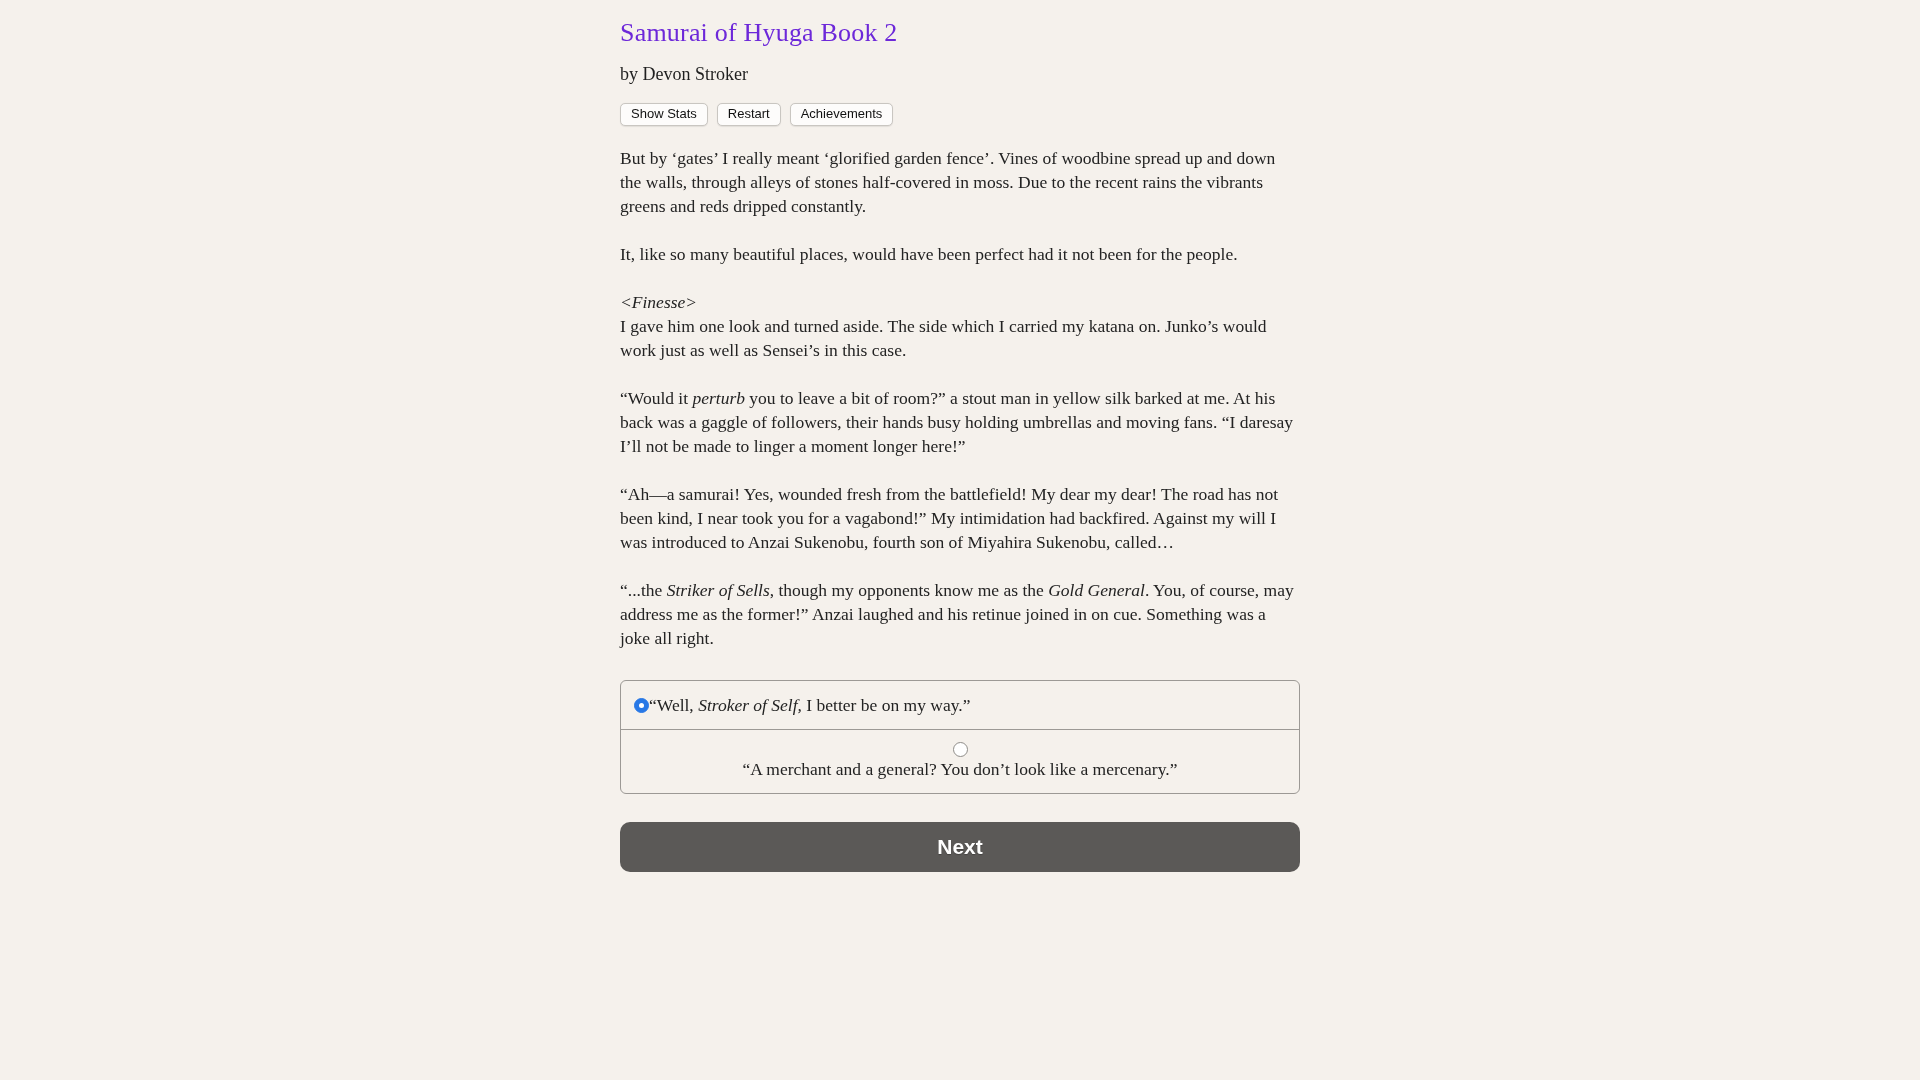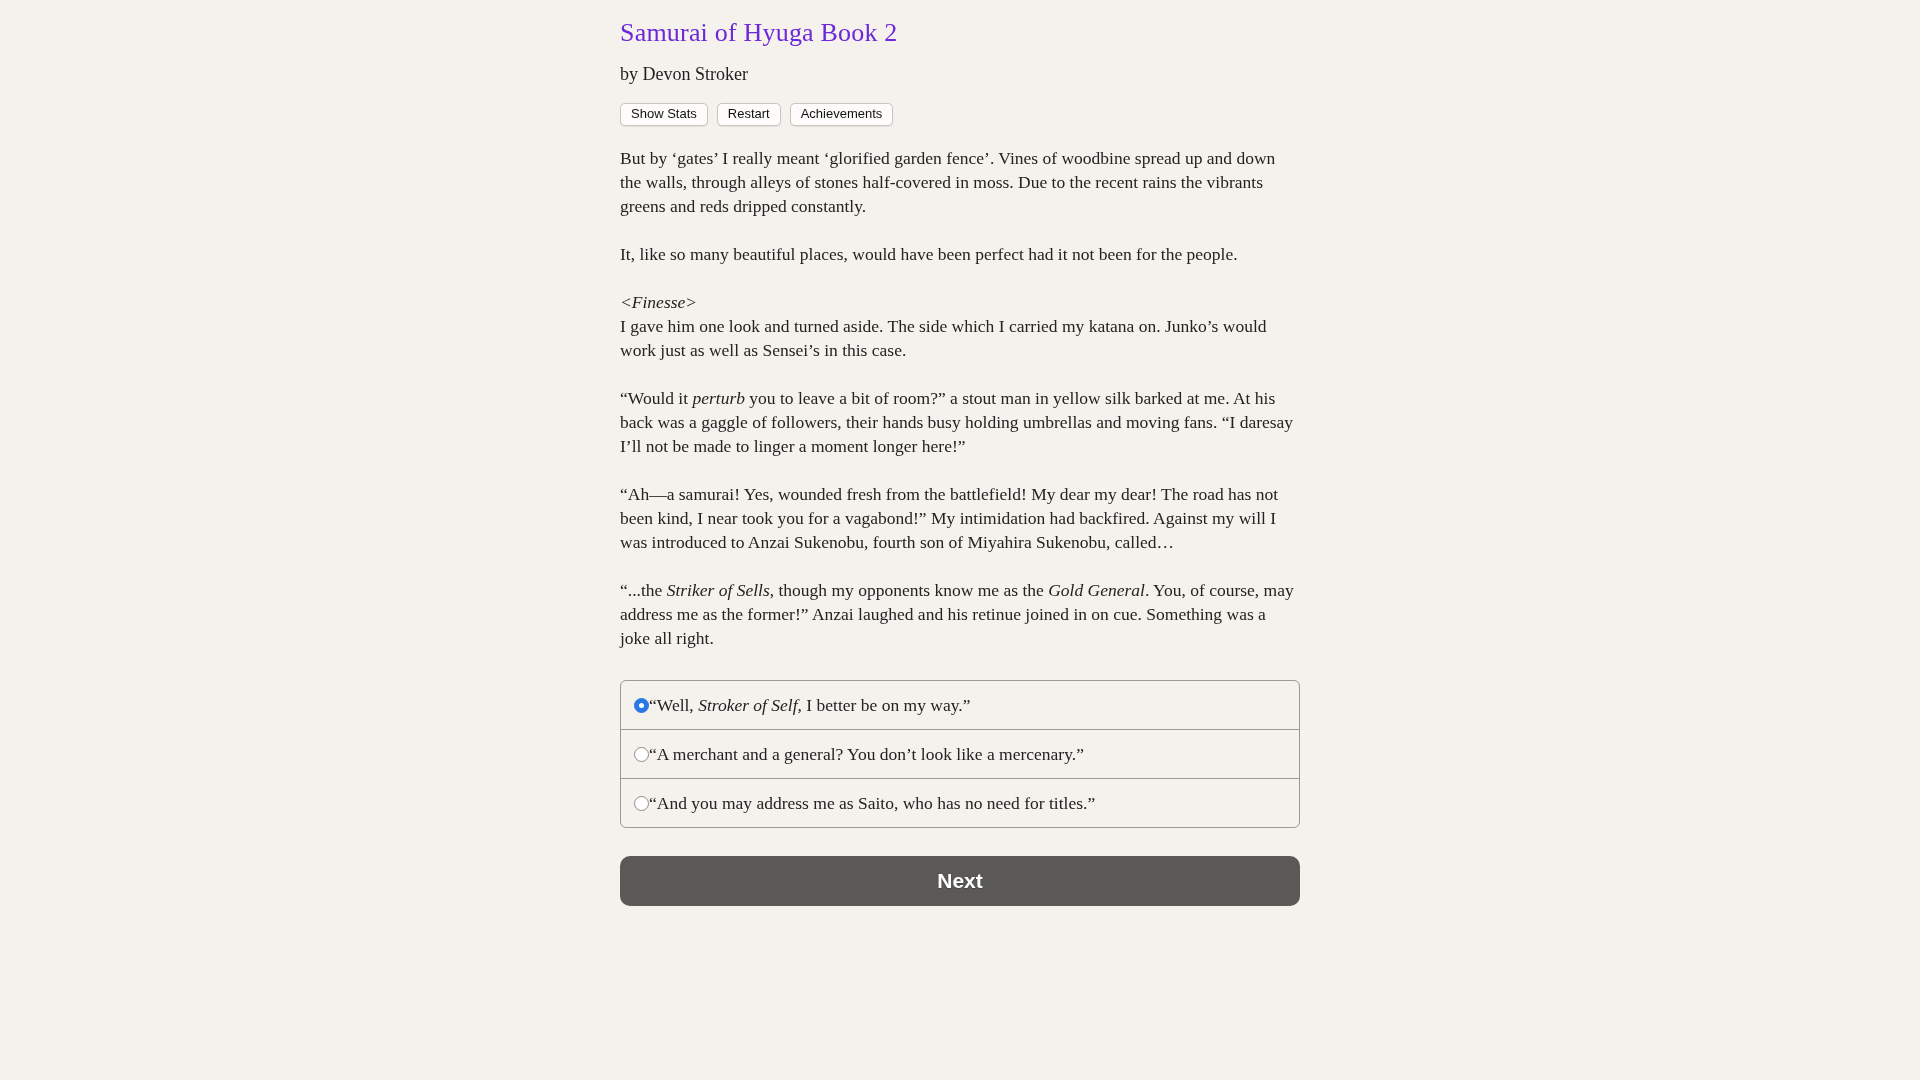--- a/index.html
+++ b/index.html
@@ -70,20 +70,21 @@
     align-items: center;
     gap: 0;
     padding: 12px 13px;
     min-height: 48px;
     font-size: 17.5px;
     line-height: 24px;
     cursor: pointer;
   }
   .choice-row + .choice-row {
     border-top: 1px solid #9c9995;
+    flex-direction: column;
   }
   .radio {
     flex: 0 0 auto;
     width: 15px;
     height: 15px;
     border-radius: 50%;
     background: #ffffff;
     border: 1px solid #8f8d89;
     display: inline-flex;
     align-items: center;
@@ -142,21 +143,17 @@
 
   <div class="choice-box">
       <label class="choice-row">
         <span class="radio selected"></span>
         <span class="choice-text"><span>“Well, </span><i>Stroker of Self,</i><span> I better be on my way.”</span></span>
       </label>
       <label class="choice-row">
         <span class="radio"></span>
         <span class="choice-text"><span>“A merchant and a general? You don’t look like a mercenary.”</span></span>
       </label>
-      <label class="choice-row">
-        <span class="radio"></span>
-        <span class="choice-text"><span>“And you may address me as Saito, who has no need for titles.”</span></span>
-      </label>
     </div>
 
   <button class="next-btn">Next</button>
 
 </div>
 
 </body></html>

